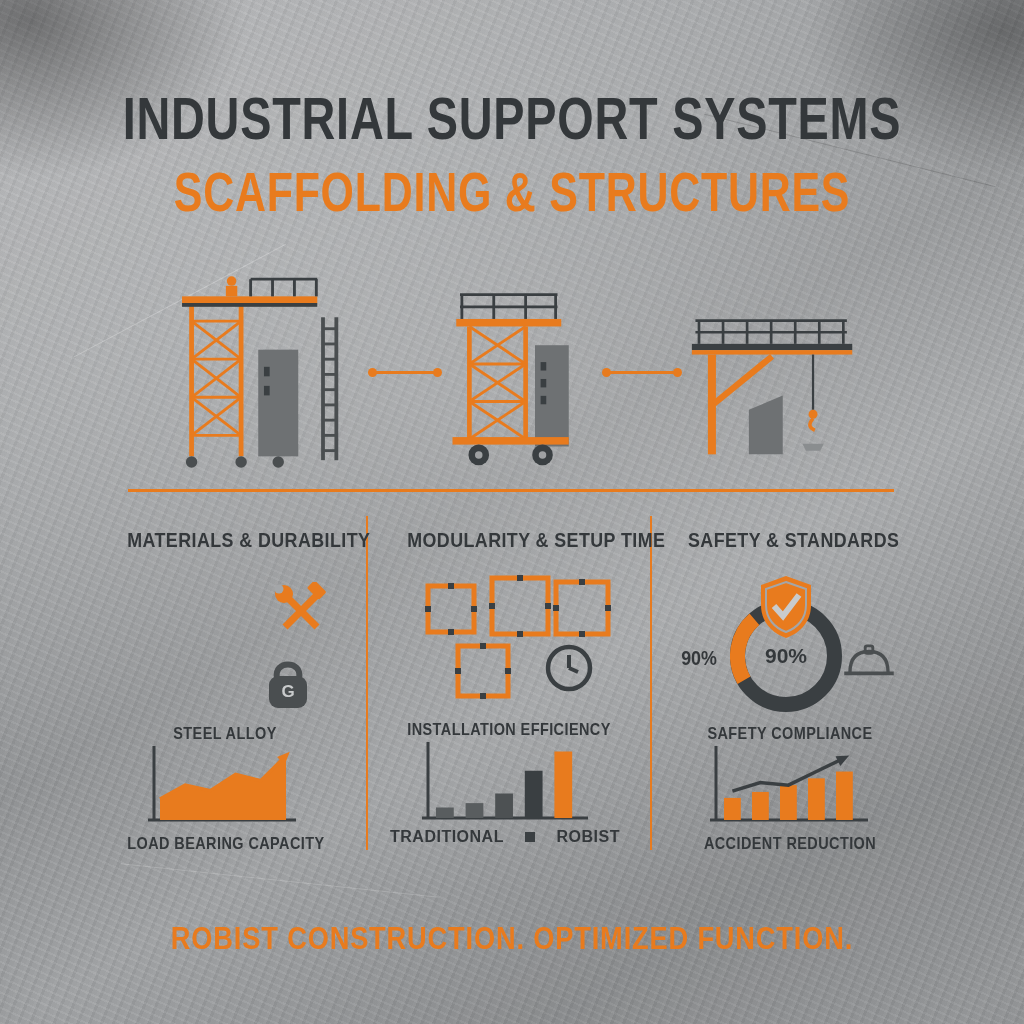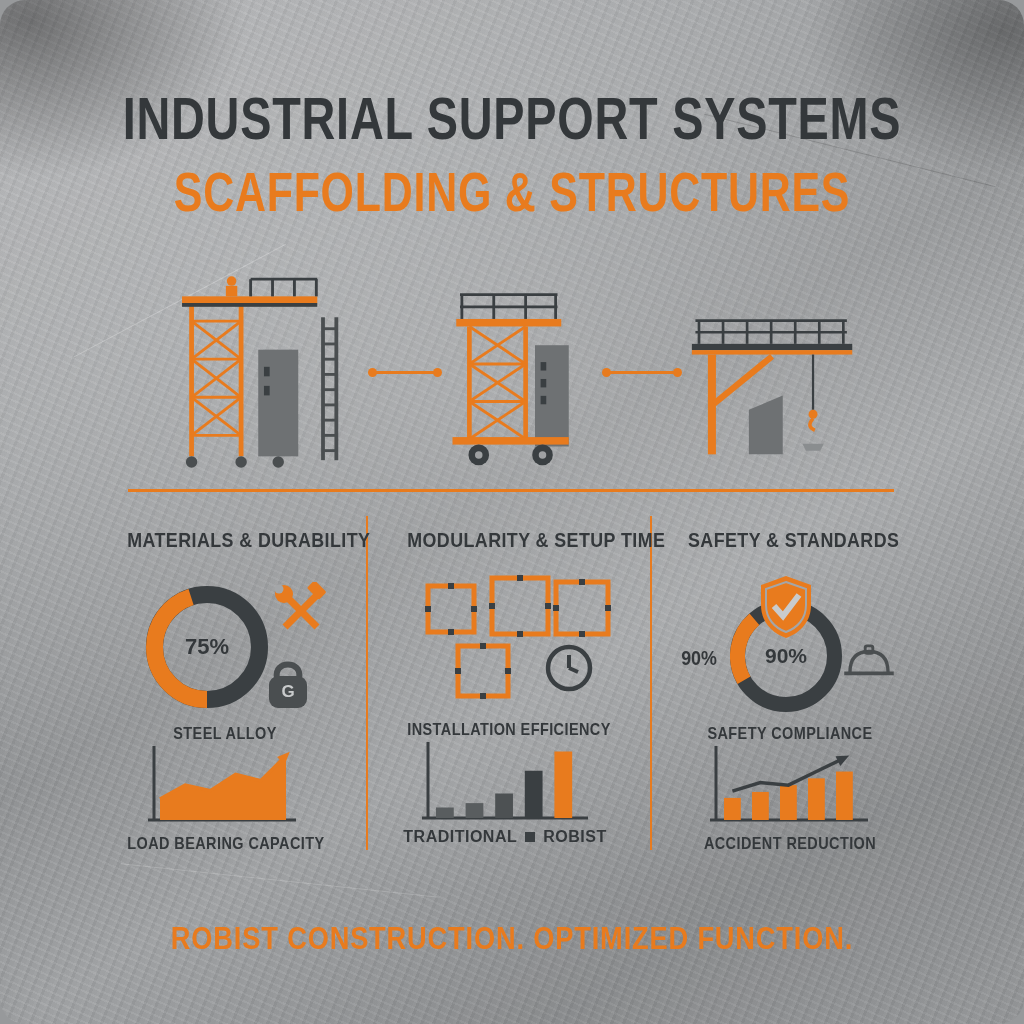--- a/index.html
+++ b/index.html
@@ -7,21 +7,20 @@
   #canvas{
     position:relative; width:1024px; height:1024px; overflow:hidden;
     background:
       radial-gradient(30% 22% at 3% 2%, rgba(0,0,0,.38), rgba(0,0,0,0) 70%),
       radial-gradient(28% 20% at 98% 3%, rgba(0,0,0,.32), rgba(0,0,0,0) 70%),
       radial-gradient(140% 90% at 50% 38%, rgba(255,255,255,.20) 0%, rgba(255,255,255,0) 55%),
       radial-gradient(120% 120% at 50% 50%, rgba(0,0,0,0) 55%, rgba(0,0,0,.30) 95%),
       repeating-linear-gradient(112deg, rgba(255,255,255,.05) 0 3px, rgba(60,62,64,.05) 3px 6px, rgba(255,255,255,.02) 6px 11px),
       repeating-linear-gradient(24deg, rgba(255,255,255,.03) 0 2px, rgba(0,0,0,.03) 2px 7px),
       linear-gradient(148deg, #b9babc 0%, #a8aaac 26%, #939597 48%, #a2a4a6 62%, #8b8d8f 82%, #97999b 100%);
-    border-radius: 25px;
   }
   .scratch{position:absolute; pointer-events:none;}
   .cond{transform:scaleX(.78); transform-origin:50% 50%;}
   .cond85{transform:scaleX(.85); transform-origin:50% 50%;}
   .title{
     position:absolute; top:84px; left:0; width:1024px; text-align:center;
     font-size:60px; font-weight:bold; color:#34383B; letter-spacing:1px; white-space:nowrap;
   }
   .subtitle{
     position:absolute; top:160px; left:0; width:1024px; text-align:center;
@@ -47,21 +46,21 @@
     position:absolute; left:0; top:0; width:100%; height:100%;
     display:flex; align-items:center; justify-content:center;
     font-weight:bold; color:#34383B; font-size:22px;
   }
   .side-pct{position:absolute; font-weight:bold; color:#34383B; font-size:21px;}
   .kb-letter{
     position:absolute; display:flex; align-items:center; justify-content:center;
     font-weight:bold; color:#C9CBCC; font-size:17px;
   }
   .legend{
-    position:absolute; top:828px; display:flex; align-items:center; justify-content:center;
+    position:absolute; top:828px; display:flex; align-items:center; justify-content:space-between;
     gap:8px; font-weight:bold; color:#34383B; font-size:16px; letter-spacing:.5px;
   }
   .legend-sq{width:10px; height:10px; background:#3A3F42; display:inline-block;}
   .tagline{
     position:absolute; top:920px; left:0; width:1024px; text-align:center;
     font-size:32px; font-weight:bold; color:#E87B1E; letter-spacing:1px; white-space:nowrap;
   }
 </style>
 </head>
 <body>
@@ -203,27 +202,20 @@
   </svg>
 
   <div class="hdivider"></div>
   <div class="vdivider" style="left:366px;"></div>
   <div class="vdivider" style="left:650px;"></div>
 
   <div class="col-heading cond85" style="left:110px; width:230px;">MATERIALS &amp; DURABILITY</div>
   <div class="col-heading cond85" style="left:390px; width:230px;">MODULARITY &amp; SETUP TIME</div>
   <div class="col-heading cond85" style="left:670px; width:240px;">SAFETY &amp; STANDARDS</div>
 
-  <div class="donut-wrap" style="left:146px; top:586px; width:122px; height:122px;">
-    <svg width="122" height="122" viewBox="0 0 122 122">
-        <circle cx="61" cy="61" r="52.5" fill="none" stroke="#3A3F42" stroke-width="17"></circle>
-        <circle cx="61" cy="61" r="52.5" fill="none" stroke="#E87B1E" stroke-width="17" stroke-dasharray="148.44025288211773 329.8672286269283" transform="rotate(90 61 61)"></circle>
-      </svg>
-    <div class="donut-center">75%</div>
-  </div>
 
   <svg style="position:absolute; left:272px; top:582px;" width="56" height="56" viewBox="0 0 56 56">
     <line x1="14" y1="14" x2="45" y2="45" stroke="#E87B1E" stroke-width="7"></line>
     <circle cx="12" cy="12" r="9" fill="#E87B1E"></circle>
     <circle cx="7" cy="7" r="4.5" fill="#A4A6A8"></circle>
     <line x1="44" y1="14" x2="13" y2="45" stroke="#E87B1E" stroke-width="7"></line>
     <rect x="36" y="2" width="17" height="11" rx="2" fill="#E87B1E" transform="rotate(45 44 8)"></rect>
   </svg>
 
   <svg style="position:absolute; left:262px; top:654px;" width="52" height="58" viewBox="0 0 52 58">

